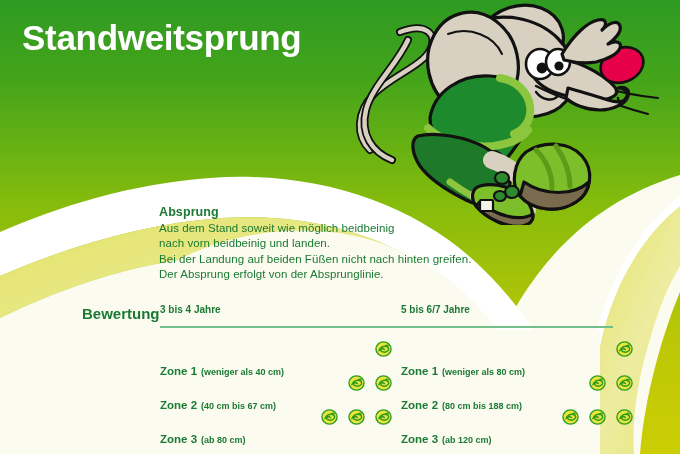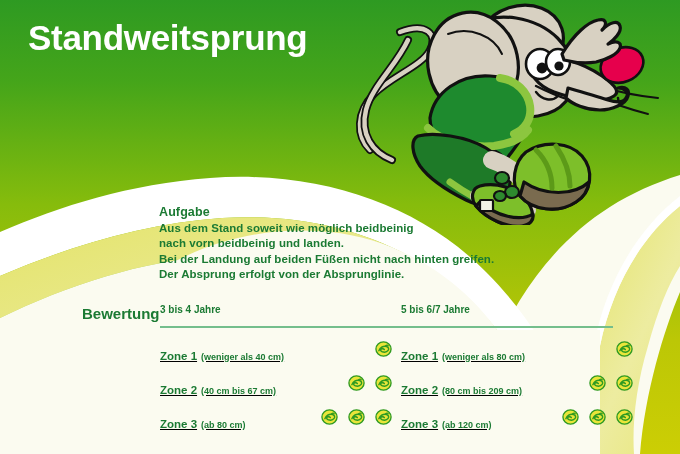--- a/index.html
+++ b/index.html
@@ -23,34 +23,33 @@
   
   #title {
     position:absolute;
     left:22px; top:18px;
     font-size:35px;
     font-weight:bold;
     color:#FFFFFF;
     letter-spacing:-0.3px;
     white-space:nowrap;
     z-index:6;
-    margin-left:6px;
   }
 
   
   #mascot { position:absolute; left:330px; top:0px; width:350px; height:225px; z-index:5; }
 
   
   #task { position:absolute; left:159px; top:205px; z-index:7; }
   #task .h {
     font-size:12.5px; font-weight:bold; color:#1B7A33;
     margin-bottom:2px; letter-spacing:0.1px;
   }
   #task .l {
-    font-size:11.5px; font-weight:bold; color:#1B7A33;
+    font-size:11.5px; font-weight:normal; color:#1B7A33;
     line-height:15.4px; letter-spacing:0.05px; white-space:nowrap;
   }
 
   
   #eval-label {
     position:absolute; left:82px; top:305px;
     font-size:15px; font-weight:bold; color:#1B7A33;
     z-index:7;
   }
   #col-a-head {
@@ -69,23 +68,22 @@
     background:#74BE8C;
     z-index:7;
   }
 
   .zcol { position:absolute; top:341px; width:240px; z-index:7; }
   #zcol-a { left:160px; }
   #zcol-b { left:401px;text-align:center; }
 
   .zrow { position:relative; height:34px; }
   .zlabel {
-    position:absolute; left:0; top:5px;
+    position:absolute; left:0; top:20px;
     white-space:nowrap;
-    text-decoration:underline;
   }
   .zname { font-size:11.5px; font-weight:bold; color:#1B7A33; }
   .zrange { font-size:9px; font-weight:bold; color:#1B7A33; margin-left:4px; }
 
   .tokens {
     position:absolute; right:8px; top:0;
     display:flex; gap:10px;
   }
   .tok { width:17px; height:16px; display:block; }
   .tok-empty { width:17px; height:16px; display:block; visibility:hidden; }
@@ -251,21 +249,21 @@
       <ellipse cx="172" cy="178" rx="7" ry="6" fill="#2E8A2E" stroke-width="2.2"></ellipse>
       <ellipse cx="182" cy="192" rx="7" ry="6" fill="#2E8A2E" stroke-width="2.2"></ellipse>
       <ellipse cx="170" cy="196" rx="6" ry="5" fill="#2E8A2E" stroke-width="2.2"></ellipse>
       <rect x="150" y="200" width="13" height="11" fill="#F2F2E6" stroke-width="2.2" rx="1"></rect>
     </g>
   </svg>
 
   <div id="title">Standweitsprung</div>
 
   <div id="task">
-    <div class="h">Aufgabe</div>
+    <div class="h">Absprung</div>
     <div class="l">Aus dem Stand soweit wie möglich beidbeinig</div>
     <div class="l">nach vorn beidbeinig und landen.</div>
     <div class="l">Bei der Landung auf beiden Füßen nicht nach hinten greifen.</div>
     <div class="l">Der Absprung erfolgt von der Absprunglinie.</div>
   </div>
 
   <div id="eval-label">Bewertung</div>
   <div id="col-a-head">3 bis 4 Jahre</div>
   <div id="col-b-head">5 bis 6/7 Jahre</div>
   <div id="rule"></div>
@@ -327,21 +325,21 @@
           <span class="tok-empty"></span>
           <span class="tok-empty"></span>
           <svg class="tok" viewBox="0 0 20 19">
             <ellipse cx="10" cy="9.5" rx="9" ry="8.5" fill="#E9E53A" stroke="#2E9A22" stroke-width="1.6"></ellipse>
             <path d="M4.5,11.5 C6,7.5 10,5.5 13.5,6.5 C16,7.2 16.8,9.5 15.5,11.2 C14.2,12.9 11,13.6 8.5,12.8 C6.8,12.2 6,10.8 7,9.8 C8,8.8 10.2,9 11,10.2" fill="none" stroke="#2E9A22" stroke-width="1.7" stroke-linecap="round" stroke-linejoin="round"></path>
             <path d="M12.5,5.6 C13.6,4.6 15,4.6 15.6,5.6" fill="none" stroke="#2E9A22" stroke-width="1.5" stroke-linecap="round"></path>
           </svg>
         </div>
       </div>
       <div class="zrow">
-        <div class="zlabel"><span class="zname">Zone 2</span><span class="zrange">(80 cm bis 209 cm)</span></div>
+        <div class="zlabel"><span class="zname">Zone 2</span><span class="zrange">(80 cm bis 188 cm)</span></div>
         <div class="tokens">
           <span class="tok-empty"></span>
           <svg class="tok" viewBox="0 0 20 19">
             <ellipse cx="10" cy="9.5" rx="9" ry="8.5" fill="#E9E53A" stroke="#2E9A22" stroke-width="1.6"></ellipse>
             <path d="M4.5,11.5 C6,7.5 10,5.5 13.5,6.5 C16,7.2 16.8,9.5 15.5,11.2 C14.2,12.9 11,13.6 8.5,12.8 C6.8,12.2 6,10.8 7,9.8 C8,8.8 10.2,9 11,10.2" fill="none" stroke="#2E9A22" stroke-width="1.7" stroke-linecap="round" stroke-linejoin="round"></path>
             <path d="M12.5,5.6 C13.6,4.6 15,4.6 15.6,5.6" fill="none" stroke="#2E9A22" stroke-width="1.5" stroke-linecap="round"></path>
           </svg>
           <svg class="tok" viewBox="0 0 20 19">
             <ellipse cx="10" cy="9.5" rx="9" ry="8.5" fill="#E9E53A" stroke="#2E9A22" stroke-width="1.6"></ellipse>
             <path d="M4.5,11.5 C6,7.5 10,5.5 13.5,6.5 C16,7.2 16.8,9.5 15.5,11.2 C14.2,12.9 11,13.6 8.5,12.8 C6.8,12.2 6,10.8 7,9.8 C8,8.8 10.2,9 11,10.2" fill="none" stroke="#2E9A22" stroke-width="1.7" stroke-linecap="round" stroke-linejoin="round"></path>

